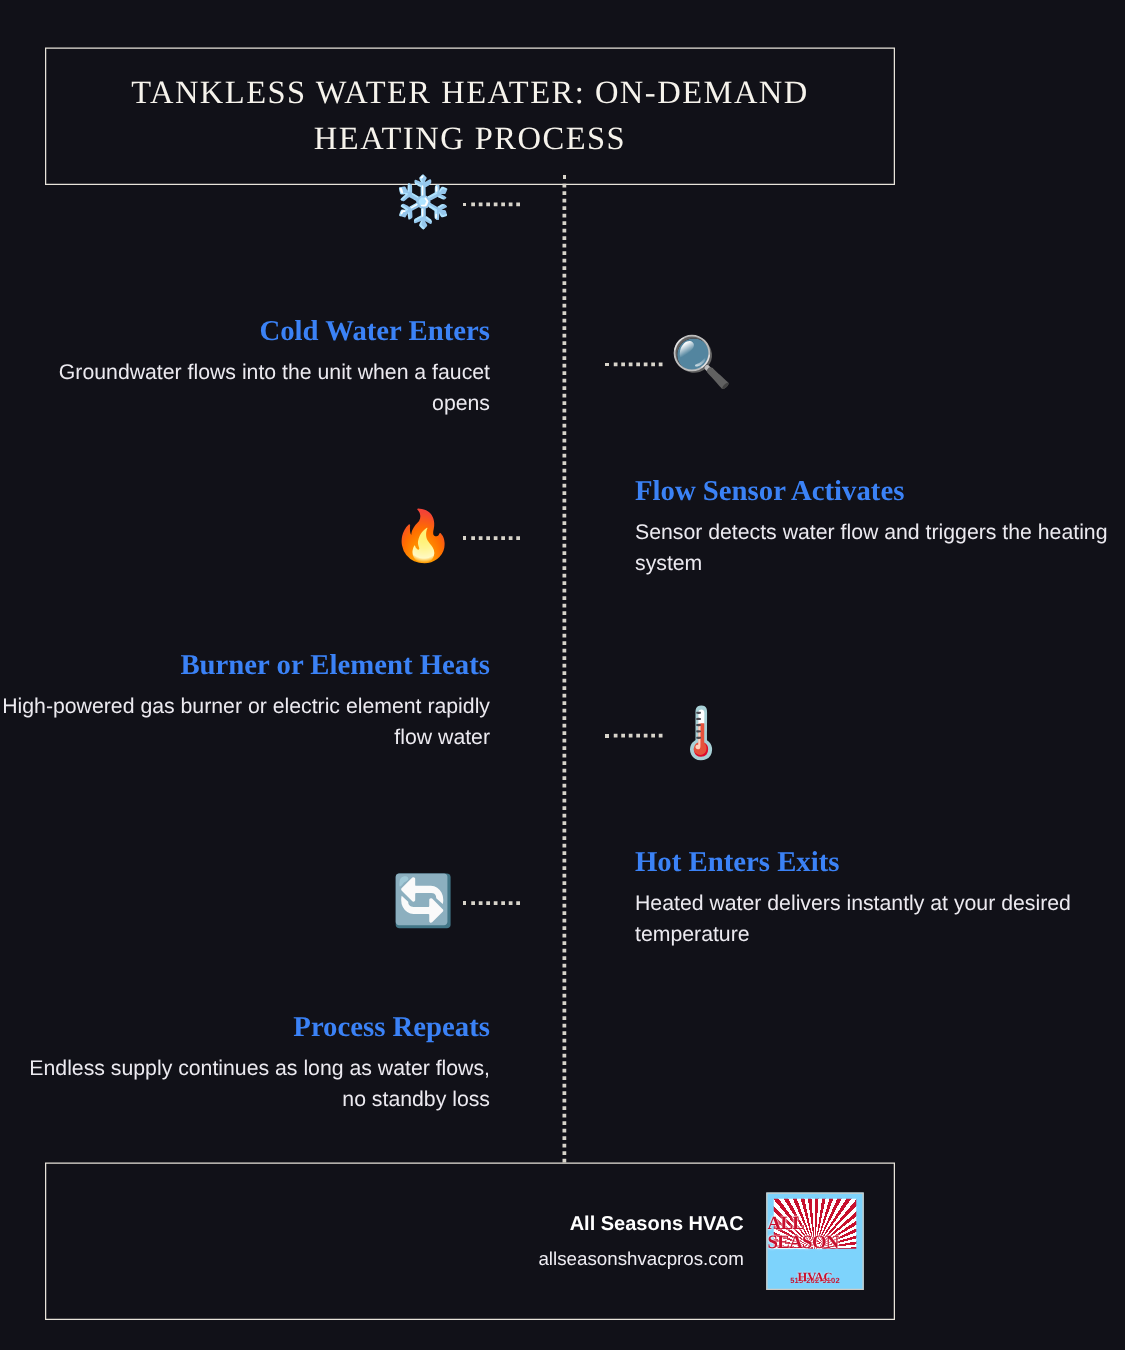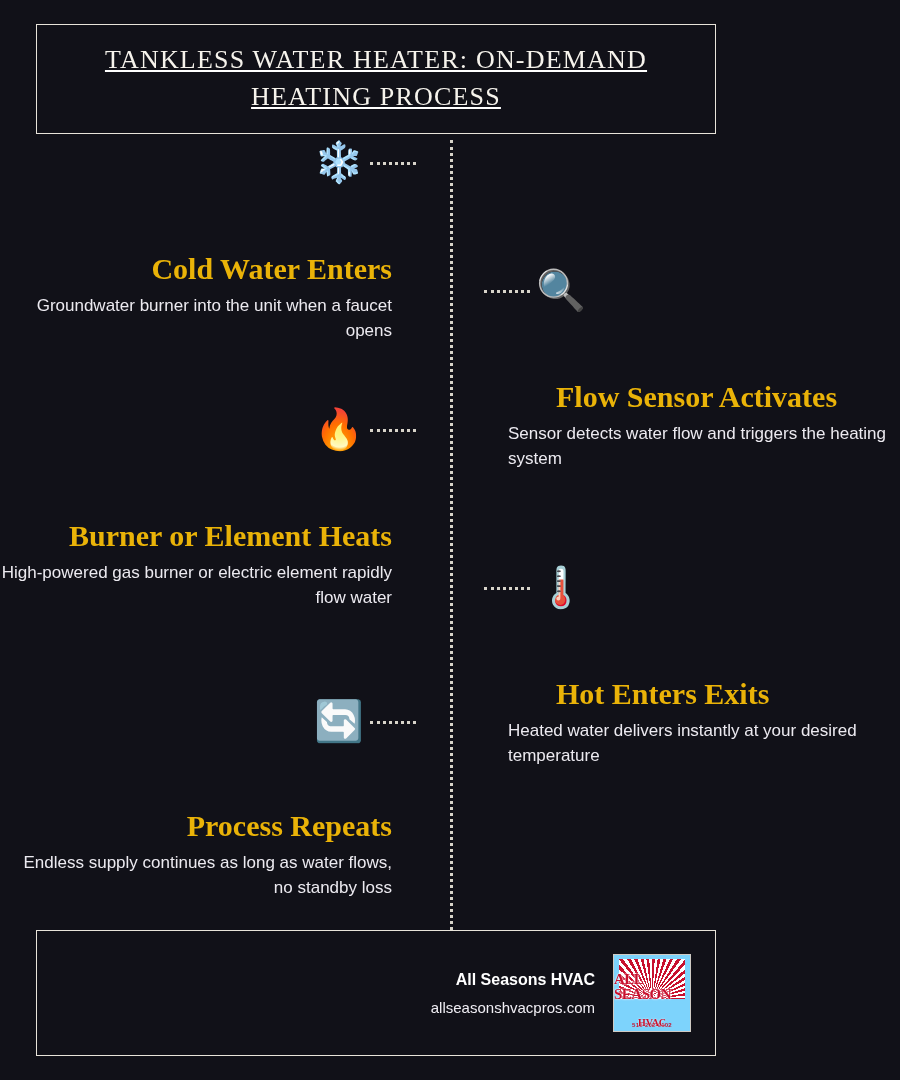--- a/index.html
+++ b/index.html
@@ -12,22 +12,21 @@
     font-family: "Liberation Sans", sans-serif;
     color: #ffffff;
     position: relative;
     overflow: hidden;
   }
 
   .infographic {
     position: relative;
     width: 752px;
     height: 1080px;
-    padding: 24px 36px;
-    text-decoration: underline;
+    padding: 38px 36px;
   }
 
   
   .header {
     border: 1px solid #e8e4da;
     height: 110px;
     display: flex;
     align-items: center;
     justify-content: center;
     padding: 8px 40px;
@@ -89,25 +88,24 @@
     top: 20px;
     width: 46px;
     height: 0;
     border-top: 3px dotted #d8d4ca;
   }
   .step.left .connector { right: 4px; }
   .step.right .connector { left: 4px; }
 
   .step-title {
     font-family: "Liberation Serif", serif;
-    font-size: 30px;
-    font-weight: 700;
-    color: #eab308;
+    font-size: 23px;
+    font-weight: 700;
+    color: #3b82f6;
     margin-bottom: 8px;
-    margin-left: 48px;
   }
   .step-desc {
     font-size: 17px;
     line-height: 1.45;
     color: #eceaf0;
   }
 
   
   #step-1 { top: 118px; }
   #step-2 { top: 246px; }
@@ -223,21 +221,21 @@
   </div>
 
   <div class="timeline"></div>
 
   <div class="steps">
 
     <div class="step left" id="step-1">
       <div class="step-icon">❄️</div>
       <div class="connector"></div>
       <div class="step-title">Cold Water Enters</div>
-      <div class="step-desc">Groundwater burner into the unit when a faucet opens</div>
+      <div class="step-desc">Groundwater flows into the unit when a faucet opens</div>
     </div>
 
     <div class="step right" id="step-2">
       <div class="step-icon">🔍</div>
       <div class="connector"></div>
       <div class="step-title">Flow Sensor Activates</div>
       <div class="step-desc">Sensor detects water flow and triggers the heating system</div>
     </div>
 
     <div class="step left" id="step-3">

